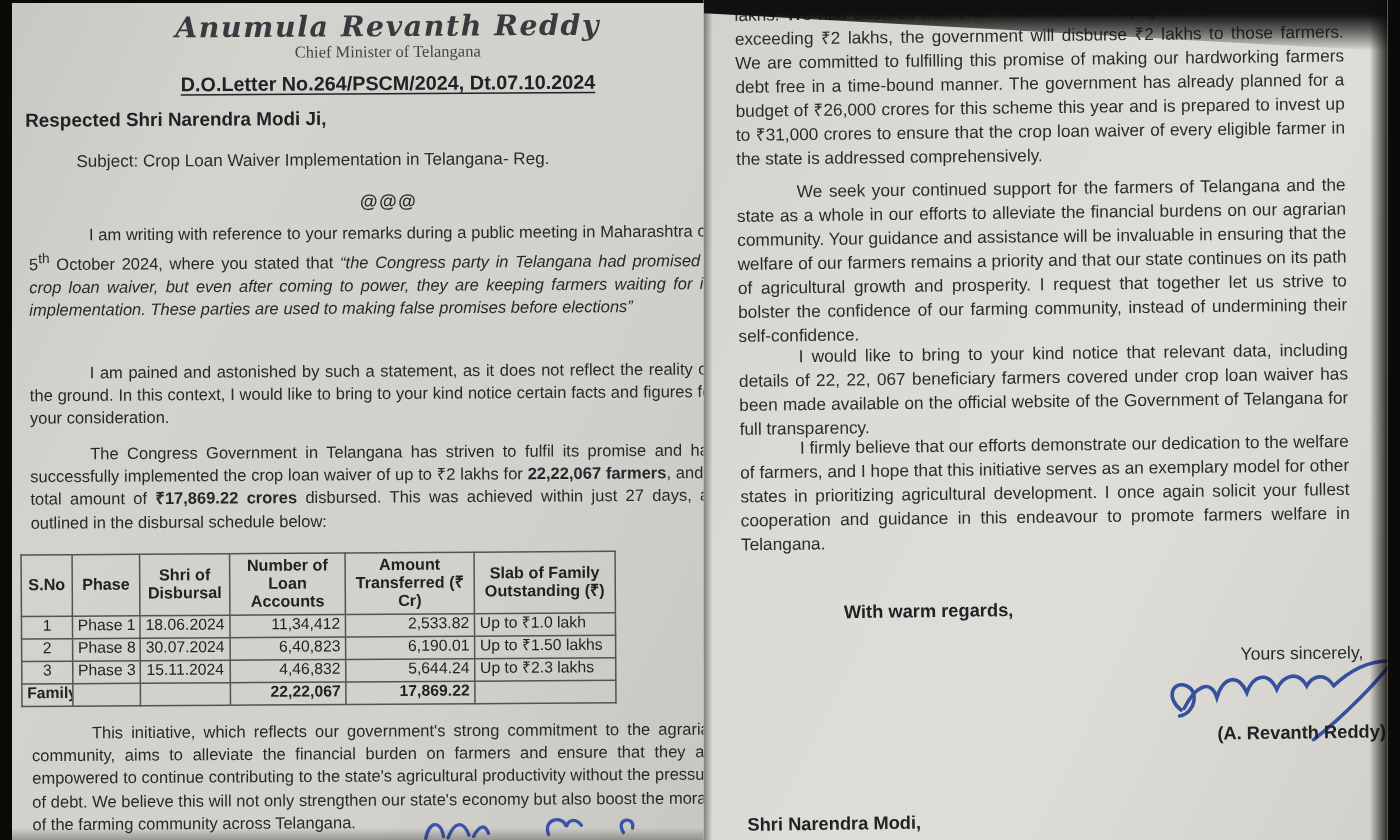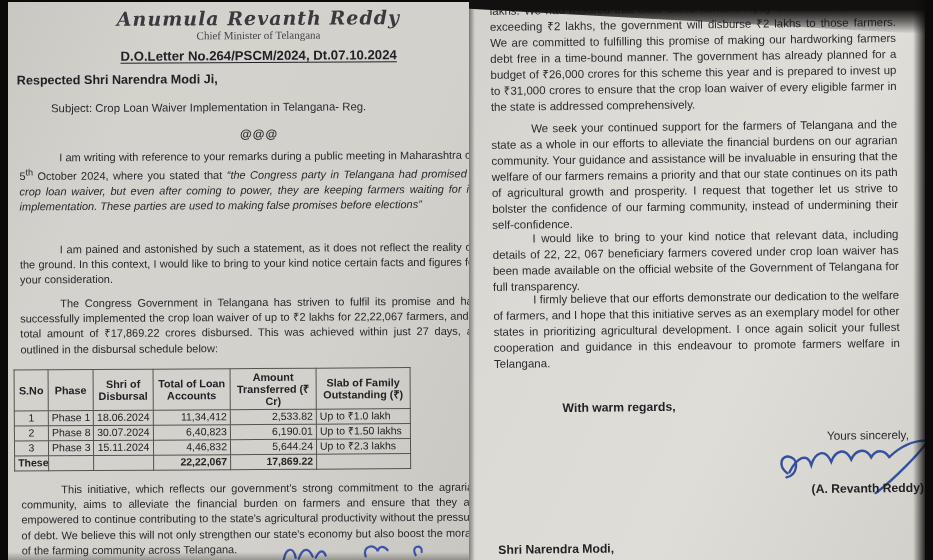--- a/index.html
+++ b/index.html
@@ -34,21 +34,21 @@
   .refline{font-size:13.2px;font-weight:bold;color:#222226;text-decoration:underline;
            text-underline-offset:2px;}
   .salut{font-size:12.6px;font-weight:bold;color:#222226;}
   .subject{font-size:11.4px;color:#2a2a2e;}
   .ats{font-size:12px;font-weight:bold;color:#2a2a2e;letter-spacing:1px;}
 
   .body{font-size:11px;line-height:15.2px;text-align:justify;color:#28282c;}
   .body2{font-size:11.5px;line-height:16px;text-align:justify;color:#2b2b2f;}
   .ind{text-indent:40px;}
   .q{font-style:italic;}
-  .b{font-weight:normal;}
+  .b{font-weight:bold;}
 
   .tbl{border-collapse:collapse;font-size:10.5px;color:#222226;table-layout:fixed;}
   .tbl th,.tbl td{border:1.6px solid #56534e;padding:1px 3px;overflow:hidden;white-space:nowrap;}
   .tbl th{font-size:10.8px;line-height:12px;font-weight:bold;text-align:center;
           padding:2px 2px;white-space:normal;}
   .tbl td{line-height:11.5px;height:12px;}
   .c{text-align:center;} .r{text-align:right;} .l{text-align:left;}
   .tot td{font-weight:bold;}
 
   .closing{font-size:12.2px;font-weight:bold;color:#222226;}
@@ -85,21 +85,21 @@
             <col style="width:60px">
           <col style="width:77px">
             <col style="width:86px">
             <col style="width:94px">
         </colgroup>
         <thead>
           <tr>
             <th>S.No</th>
             <th>Phase</th>
             <th>Shri of Disbursal</th>
-            <th>Total of Loan Accounts</th>
+            <th>Number of Loan Accounts</th>
             <th>Amount Transferred (₹ Cr)</th>
             <th>Slab of Family Outstanding (₹)</th>
           </tr>
         </thead>
         <tbody>
           <tr>
             <td class="c">1</td>
             <td class="l">Phase 1</td>
             <td class="c">18.06.2024</td>
             <td class="r">11,34,412</td>
@@ -116,21 +116,21 @@
           </tr>
           <tr>
             <td class="c">3</td>
             <td class="l">Phase 3</td>
             <td class="c">15.11.2024</td>
             <td class="r">4,46,832</td>
             <td class="r">5,644.24</td>
             <td class="l">Up to ₹2.3 lakhs</td>
           </tr>
           <tr class="tot">
-            <td class="l">These</td>
+            <td class="l">Family</td>
             <td></td>
             <td></td>
             <td class="r">22,22,067</td>
             <td class="r">17,869.22</td>
             <td></td>
           </tr>
         </tbody>
       </table>
 
       <p class="abs body ind" style="left:12px;right:34px;top:479px;">This initiative, which reflects our government's strong commitment to the agrarian community, aims to alleviate the financial burden on farmers and ensure that they are empowered to continue contributing to the state's agricultural productivity without the pressure of debt. We believe this will not only strengthen our state's economy but also boost the morale of the farming community across Telangana.</p>

